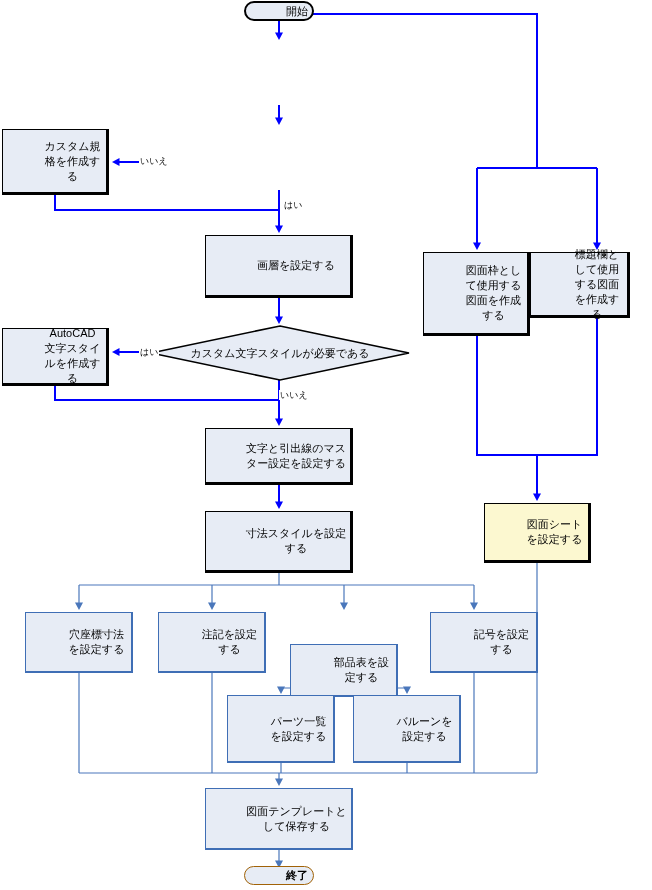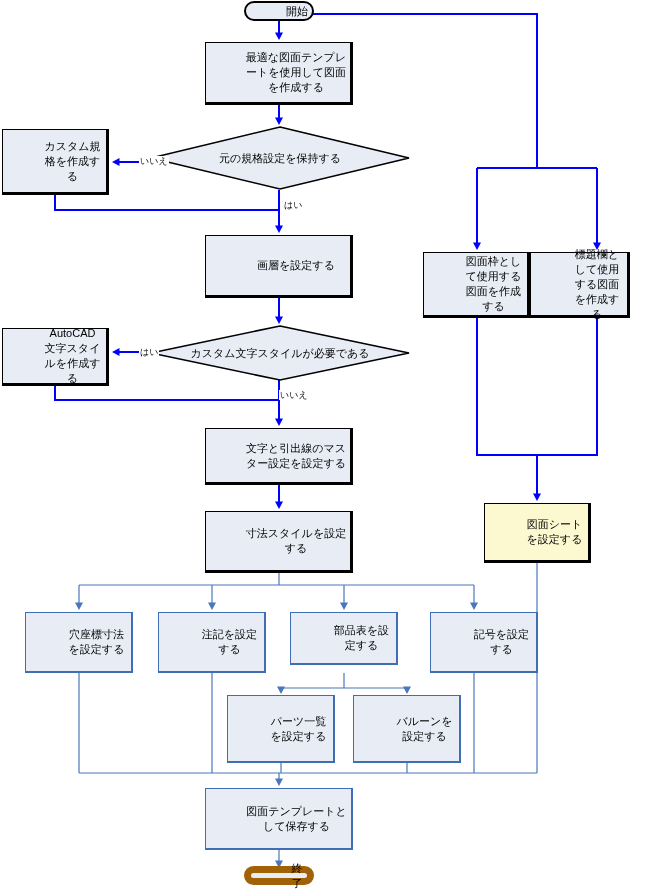--- a/index.html
+++ b/index.html
@@ -69,23 +69,24 @@
   }
   
   .term {
     background: #e7ecf5;
     border: 2px solid #000000;
     border-radius: 999px;
     font-size: 11px;
   }
   .term-thin {
     background: #e7ecf5;
-    border: 7px solid #a16207;
+    border: 1px solid #a16207;
     border-radius: 999px;
     font-size: 11px;
+    font-weight: bold;
   }
   
   .dec {
     position: absolute;
     display: flex;
     align-items: center;
     justify-content: center;
   }
   .dec svg {
     position: absolute;
@@ -184,30 +185,21 @@
       <path d="M537,563 L537,773"></path>
 
       <path d="M279,850 L279,864" marker-end="url(#ah-steel)"></path>
     </g>
   </svg>
 
   <div class="node term" style="left:244px; top:1px; width:70px; height:20px;">
     <span class="lbl">開始</span>
   </div>
 
-  <div class="node proc" style="left:205px; top:42px; width:148px; height:63px;">
-    <span class="lbl">最適な図面テンプレートを使用して図面を作成する</span>
-  </div>
-
-  <div class="dec" style="left:150px; top:126px; width:260px; height:64px;">
-    <svg width="260" height="64">
-      <polygon points="130,1 259,32 130,63 1,32" fill="#e7ecf5" stroke="#000000" stroke-width="1.6"></polygon>
-    </svg>
-    <span class="lbl">元の規格設定を保持する</span>
-  </div>
+
 
   <div class="node proc" style="left:2px; top:129px; width:107px; height:66px;">
     <span class="lbl">カスタム規格を作成する</span>
   </div>
 
   <div class="node proc" style="left:205px; top:235px; width:148px; height:63px;">
     <span class="lbl">画層を設定する</span>
   </div>
 
   <div class="dec" style="left:150px; top:325px; width:260px; height:56px;">
@@ -231,21 +223,21 @@
   </div>
 
   <div class="node proc-thin" style="left:25px; top:612px; width:108px; height:61px;">
     <span class="lbl">穴座標寸法を設定する</span>
   </div>
 
   <div class="node proc-thin" style="left:158px; top:612px; width:108px; height:61px;">
     <span class="lbl">注記を設定する</span>
   </div>
 
-  <div class="node proc-thin" style="left:290px; top:612px; width:108px; height:53px;">
+  <div class="node proc-thin" style="left:290px; top:644px; width:108px; height:53px;">
     <span class="lbl">部品表を設定する</span>
   </div>
 
   <div class="node proc-thin" style="left:430px; top:612px; width:108px; height:61px;">
     <span class="lbl">記号を設定する</span>
   </div>
 
   <div class="node proc-thin" style="left:227px; top:695px; width:108px; height:68px;">
     <span class="lbl">パーツ一覧を設定する</span>
   </div>
@@ -255,21 +247,21 @@
   </div>
 
   <div class="node proc-thin" style="left:353px; top:695px; width:108px; height:68px;">
     <span class="lbl">バルーンを設定する</span>
   </div>
 
   <div class="node term-thin" style="left:244px; top:866px; width:70px; height:19px;">
     <span class="lbl">終了</span>
   </div>
 
-  <div class="node proc" style="left:423px; top:252px; width:107px; height:66px;">
+  <div class="node proc" style="left:423px; top:252px; width:107px; height:84px;">
     <span class="lbl">図面枠として使用する図面を作成する</span>
   </div>
 
   <div class="node proc" style="left:530px; top:252px; width:100px; height:66px;">
     <span class="lbl">標題欄として使用する図面を作成する</span>
   </div>
 
   <div class="node proc-hl" style="left:484px; top:503px; width:107px; height:60px;">
     <span class="lbl">図面シートを設定する</span>
   </div>

